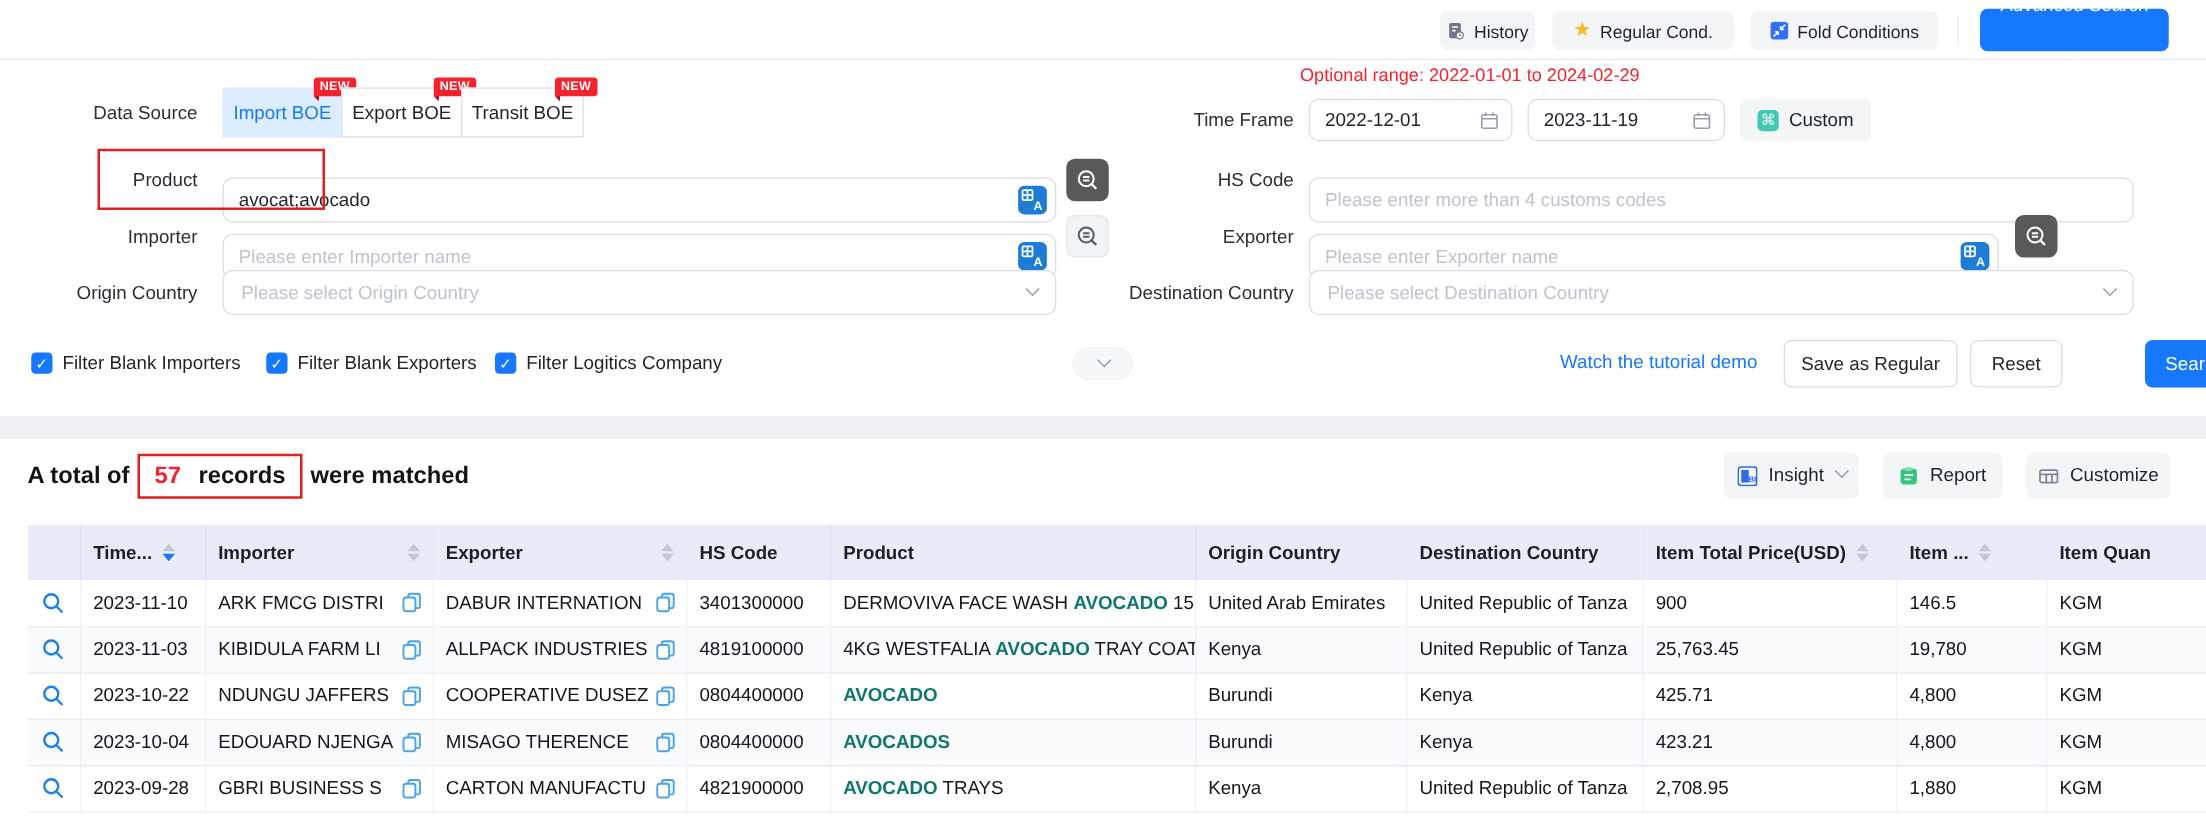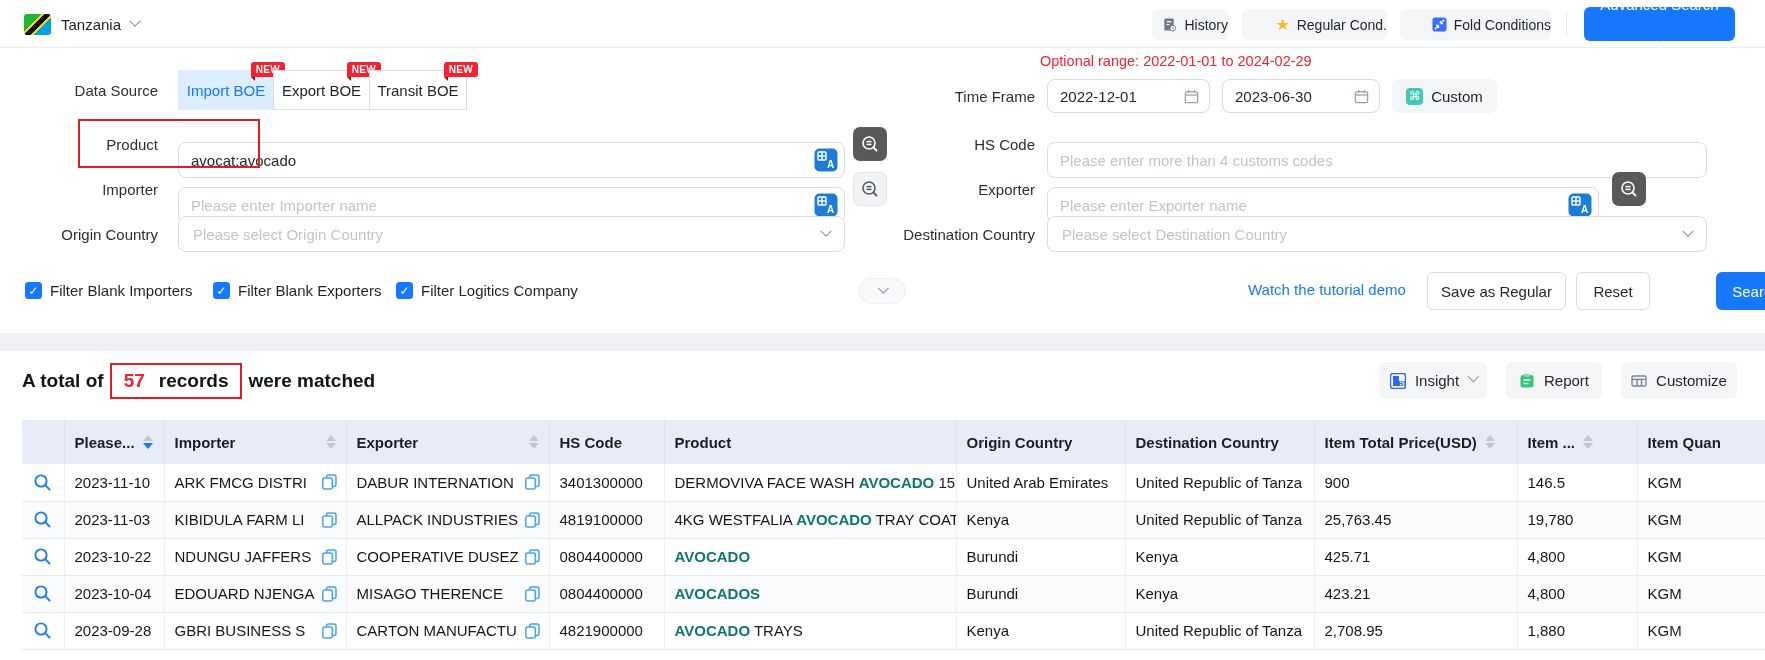--- a/index.html
+++ b/index.html
@@ -8,21 +8,21 @@
   .abs { position:absolute; }
 
   
   .topbar { position:absolute; left:0; top:0; width:1765px; height:48px; background:#fff;
     border-bottom:1px solid #ebedf0; }
   .brand { position:absolute; left:24px; top:0; height:48px; display:flex; align-items:center; gap:10px; cursor:pointer; }
   .flag { width:27px; height:21px; border-radius:3px;
     background:linear-gradient(135deg,#1eb53a 0 37%,#fcd116 37% 43%,#141414 43% 58%,#fcd116 58% 64%,#00a3dd 64% 100%); }
   .brand-label { font-size:15px; color:#1f2329; }
   .chev { display:inline-block; width:8px; height:8px; border-right:1.6px solid #8a919f; border-bottom:1.6px solid #8a919f; transform:rotate(45deg) translate(-2px,-2px); }
-  .tb-btn { position:absolute; top:9px; height:31px; display:flex; align-items:center; justify-content:flex-end; gap:7px;
+  .tb-btn { position:absolute; top:9px; height:31px; display:flex; align-items:center; justify-content:center; gap:7px;
     background:#f3f5f7; border-radius:6px; font-size:14px; color:#1f2329; cursor:pointer; }
   .tb-divider { position:absolute; left:1566px; top:12px; width:1px; height:24px; background:#e4e6ea; }
   .adv-btn { position:absolute; left:1584px; top:7px; width:151px; height:34px; background:#1677ff; color:#ffffff;
     border-radius:6px; display:flex; align-items:center; justify-content:center; gap:24px; font-size:15px; cursor:pointer;flex-direction:column; }
   .adv-arrow { font-size:16px; line-height:1; }
 
   
   .f-label { position:absolute; font-size:15px; color:#2a2f36; text-align:right; }
   .tab { height:40px; display:flex; align-items:center; justify-content:center; font-size:15px;
     background:#fff; border:1px solid #d9dce1; position:relative; cursor:pointer; }
@@ -88,25 +88,20 @@
   .tri-dn.on { border-top-color:#1677ff; }
   .cell-rel { position:relative; }
   .copy-ic { position:absolute; right:8px; top:50%; transform:translateY(-50%); cursor:pointer; }
   .hl { color:#0f766e; font-weight:bold; }
   .mag { cursor:pointer; display:block; margin:0 auto; }
 </style>
 </head>
 <body>
 
 <div class="topbar">
-  <div class="brand">
-    <span class="flag"></span>
-    <span class="brand-label">Tanzania</span>
-    <span class="chev"></span>
-  </div>
   <div class="tb-btn" style="left:1152px;width:76px;">
     <svg width="15" height="15" viewBox="0 0 16 16">
         <rect x="2.5" y="1.5" width="10" height="13" rx="1.5" fill="#6f7786"></rect>
         <line x1="5" y1="5" x2="10" y2="5" stroke="#fff" stroke-width="1.3"></line>
         <line x1="5" y1="8" x2="8" y2="8" stroke="#fff" stroke-width="1.3"></line>
         <circle cx="11.5" cy="12" r="3" fill="#fff" stroke="#6f7786"></circle>
         <polyline points="11.5,10.7 11.5,12 12.6,12.6" fill="none" stroke="#6f7786" stroke-width="1"></polyline>
       </svg>
     <span>History</span>
   </div>
@@ -150,21 +145,21 @@
 <div class="datebox" style="left:1047px;top:79px;width:163px;">
   <span>2022-12-01</span>
   <svg width="15" height="15" viewBox="0 0 16 16">
       <rect x="1.5" y="3" width="13" height="11.5" rx="1.5" fill="none" stroke="#9aa0ab" stroke-width="1.4"></rect>
       <line x1="1.5" y1="6.4" x2="14.5" y2="6.4" stroke="#9aa0ab" stroke-width="1.4"></line>
       <line x1="5" y1="1" x2="5" y2="4" stroke="#9aa0ab" stroke-width="1.4"></line>
       <line x1="11" y1="1" x2="11" y2="4" stroke="#9aa0ab" stroke-width="1.4"></line>
     </svg>
 </div>
 <div class="datebox" style="left:1222px;top:79px;width:158px;">
-  <span>2023-06-30</span>
+  <span>2023-11-19</span>
   <svg width="15" height="15" viewBox="0 0 16 16">
       <rect x="1.5" y="3" width="13" height="11.5" rx="1.5" fill="none" stroke="#9aa0ab" stroke-width="1.4"></rect>
       <line x1="1.5" y1="6.4" x2="14.5" y2="6.4" stroke="#9aa0ab" stroke-width="1.4"></line>
       <line x1="5" y1="1" x2="5" y2="4" stroke="#9aa0ab" stroke-width="1.4"></line>
       <line x1="11" y1="1" x2="11" y2="4" stroke="#9aa0ab" stroke-width="1.4"></line>
     </svg>
 </div>
 <div class="custom-btn">
   <span class="cmd-ic">⌘</span>
   <span>Custom</span>
@@ -317,21 +312,21 @@
       <col style="width:189px">
     <col style="width:203px">
       <col style="width:120px">
       <col>
   </colgroup>
   <thead>
     <tr>
       <th></th>
       <th>
           <span class="th-flex">
-            <span>Please...</span>
+            <span>Time...</span>
             <span class="sort">
               <span class="tri-up"></span>
               <span class="tri-dn on"></span>
             </span>
           </span>
         </th>
       <th>
           <span class="th-split">
             <span>Importer</span>
             <span class="sort">

